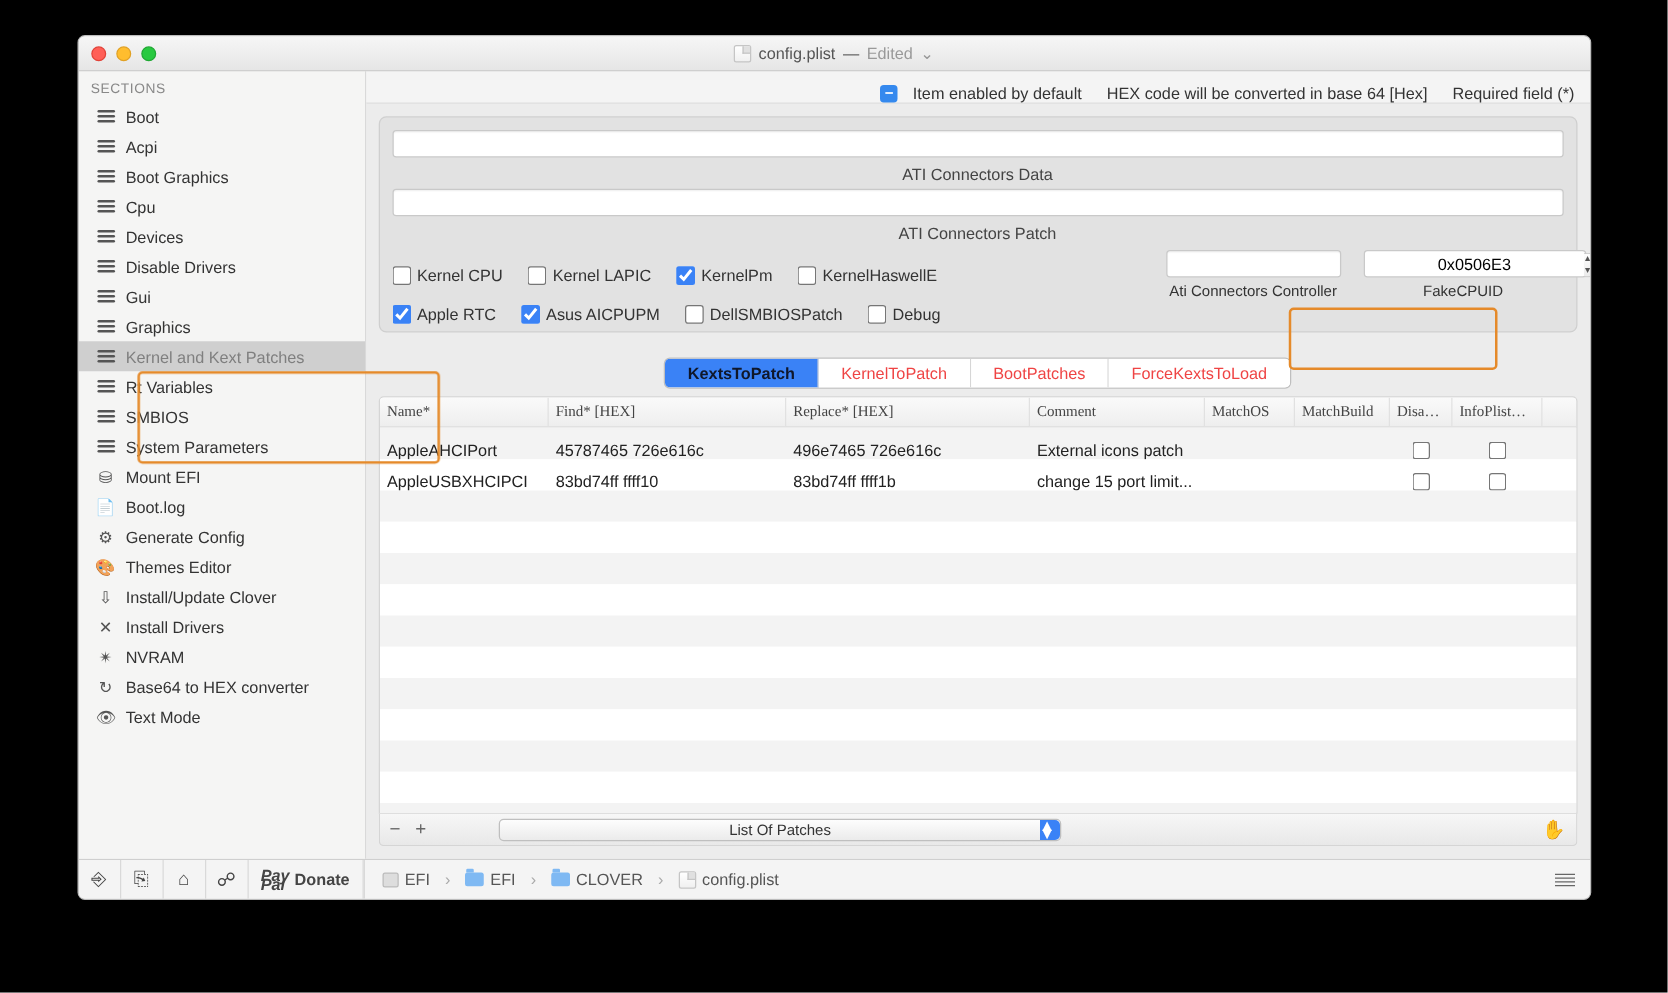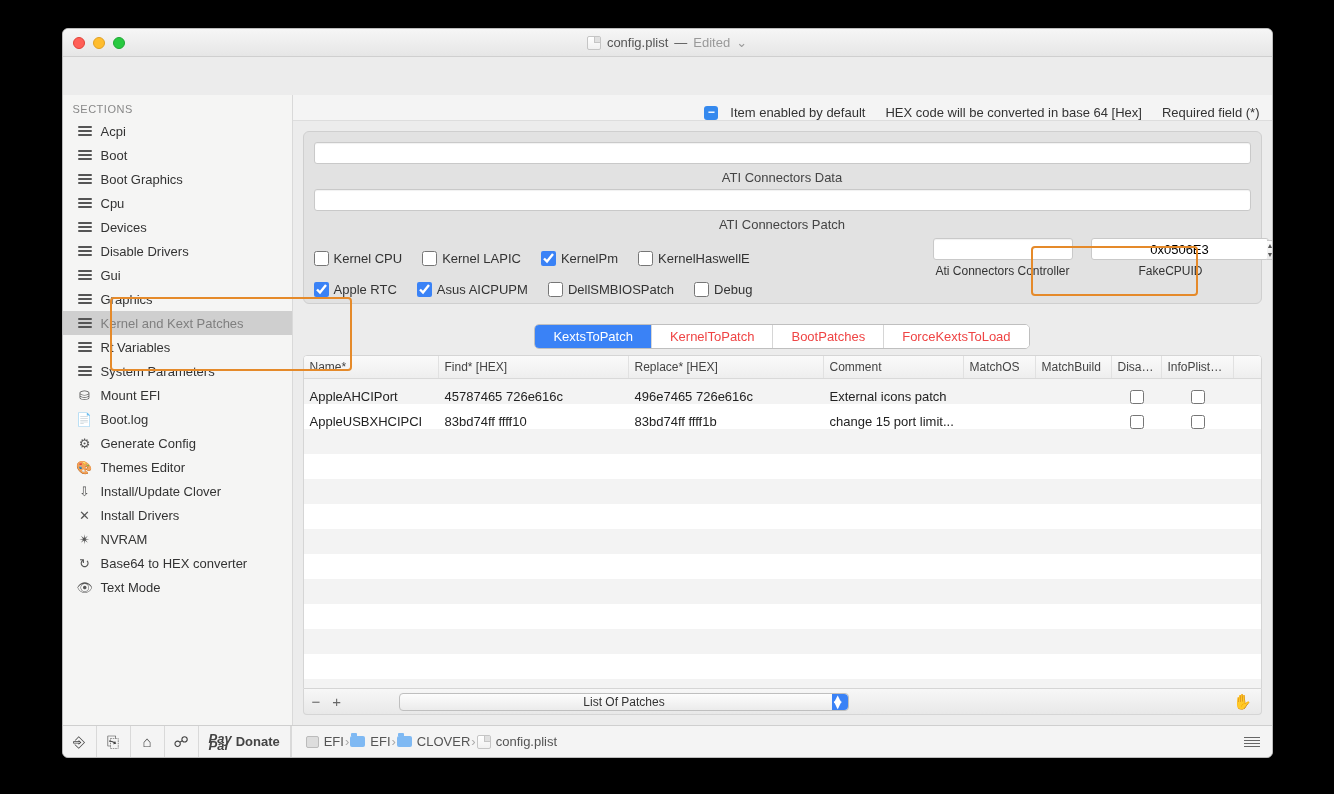--- a/index.html
+++ b/index.html
@@ -6,21 +6,21 @@
 body { background:#000; display:flex; align-items:flex-start; justify-content:center; }
 .window { width:1211px; margin-top:28px; background:#ececec; border-radius:6px; box-shadow:0 20px 60px rgba(0,0,0,.5); overflow:hidden; border:1px solid #bcbcbc; }
 .titlebar { height:28px; background:linear-gradient(#f6f6f6,#e6e6e6); display:flex; align-items:center; position:relative; border-bottom:1px solid #cfcfcf; }
 .traffic { display:flex; gap:8px; margin-left:10px; }
 .dot { width:12px; height:12px; border-radius:50%; }
 .dot.r{background:#ff5f57;border:1px solid #e24238}.dot.y{background:#ffbd2e;border:1px solid #e1a124}.dot.g{background:#28c940;border:1px solid #1fa833}
 .title-center { position:absolute; left:0; right:0; text-align:center; color:#555; font-size:13px; pointer-events:none; display:flex; justify-content:center; align-items:center; gap:6px;}
 .title-center .edited { color:#999; }
 .file-icon { width:14px; height:14px; background:linear-gradient(#fff,#f0f0f0); border:1px solid #c5c5c5; border-radius:2px; display:inline-block; position:relative; }
 .file-icon::after{content:"";position:absolute;top:0;right:0;width:5px;height:5px;background:#e0e0e0;border-left:1px solid #c5c5c5;border-bottom:1px solid #c5c5c5;}
-.body { display:flex; height:630px;margin-top:38px; }
+.body { display:flex; height:630px; }
 .sidebar { width:230px; background:#f5f5f4; border-right:1px solid #d9d9d9; overflow:auto; padding-bottom:4px;}
 .sec-head { padding:8px 10px 4px 10px; color:#888; font-size:11px; letter-spacing:.5px; }
 .side-item { display:flex; align-items:center; gap:8px; padding:4px 10px 4px 14px; height:24px; cursor:default; color:#333;}
 .side-item.selected { background:#cfcfcf; color:#7f7f7f; }
 .side-icon { width:16px; height:14px; display:flex; align-items:center; justify-content:center; flex-shrink:0; }
 .hamburger { display:flex; flex-direction:column; gap:2px; }
 .hamburger span { width:14px; height:2px; background:#555; border-radius:1px; }
 .tool-icon { font-size:13px; color:#555; width:16px; text-align:center; }
 .orange-box { position:absolute; border:2px solid #e58a2a; border-radius:4px; pointer-events:none; }
 .orange-side { left:47px; top:268px; width:242px; height:74px; }
@@ -40,24 +40,24 @@
 .field-wrap .txtfield { width:140px; }
 .stepper { position:relative; width:160px; display:flex;align-items:flex-end; }
 .stepper input { flex:1; height:22px; border:1px solid #c9c9c9; border-radius:3px; text-align:center; background:#fff; }
 .stepper .arrows { width:16px; display:flex; flex-direction:column; border:1px solid #c9c9c9; border-left:none; border-radius:0 3px 3px 0; margin-left:-2px; background:linear-gradient(#fdfdfd,#ebebeb); }
 .stepper .arrows span{flex:1; font-size:7px; text-align:center; line-height:9px; color:#555;}
 .caption { font-size:12px; color:#333; }
 .seg-tabs { display:flex; justify-content:center; margin:10px 10px 0 10px; }
 .seg { display:flex; border:1px solid #bfbfbf; border-radius:5px; overflow:hidden; background:#fff;}
 .seg button { border:none; background:#fff; padding:4px 18px; font-size:13px; border-right:1px solid #d6d6d6; cursor:default; color:#ef4444;}
 .seg button:last-child{border-right:none}
-.seg button.active { background:#3a82f6; color:#ffffff; }
+.seg button.active { background:#3a82f6; color:#0f172a;font-weight:bold; }
 .table-wrap { margin:6px 10px 0 10px; border:1px solid #d5d5d5; border-radius:4px 4px 0 0; overflow:hidden; background:#fff; flex:1; display:flex; flex-direction:column;}
 .thead { display:flex; background:linear-gradient(#fafafa,#eeeeee); border-bottom:1px solid #d9d9d9; }
-.th { padding:4px 6px; font-size:12px; color:#444; border-right:1px solid #e1e1e1; overflow:hidden; white-space:nowrap; text-overflow:ellipsis; }
+.th { padding:4px 6px; font-size:12px; color:#444; border-right:1px solid #e1e1e1; overflow:hidden; white-space:nowrap; text-overflow:ellipsis;font-family:Liberation Serif, serif; }
 .tbody { flex:1; overflow:auto; }
 .tr { display:flex; height:25px; align-items:flex-end; }
 .tr:nth-child(odd){background:#f3f3f3}
 .tr:nth-child(even){background:#fff}
 .td { padding:0 6px; font-size:13px; color:#222; overflow:hidden; white-space:nowrap; text-overflow:ellipsis; }
 .td.cbx { display:flex; justify-content:center; }
 .td.cbx input { width:14px; height:14px; }
 .c1{width:135px}.c2{width:190px}.c3{width:195px}.c4{width:140px}.c5{width:72px}.c6{width:76px}.c7{width:50px}.c8{width:72px}
 .c1,.c2,.c3,.c4,.c5,.c6,.c7,.c8{flex-shrink:0}
 .empty-row{height:25px}
@@ -66,21 +66,21 @@
 .dropdown { flex:0 0 auto; display:flex; align-items:center; background:linear-gradient(#fdfdfd,#ebebeb); border:1px solid #bfbfbf; border-radius:4px; height:18px; width:450px; justify-content:center; position:relative; margin-left:50px;}
 .dropdown::after{content:"";position:absolute;right:0;top:0;bottom:0;width:16px;background:#3a82f6;border-radius:0 4px 4px 0;}
 .dropdown .dd-label{font-size:12px;color:#333;z-index:1}
 .dropdown .dd-arrow{position:absolute;right:4px;color:#fff;font-size:8px;z-index:2;display:flex;flex-direction:column;line-height:6px}
 .hand-icon { margin-left:auto; font-size:15px; color:#666; }
 .statusbar { height:32px; border-top:1px solid #cfcfcf; background:#f4f4f4; display:flex; align-items:center; }
 .sb-btns { display:flex; border-right:1px solid #d9d9d9; height:100%;}
 .sb-btn { width:34px; display:flex; align-items:center; justify-content:center; border-right:1px solid #d9d9d9; color:#444; font-size:15px; }
 .sb-btn:last-child{width:auto;padding:0 10px;font-size:12px;font-weight:bold}
 .paypal{display:flex;flex-direction:column;font-size:8px;font-style:italic;font-weight:bold;line-height:7px;margin-right:4px}
-.breadcrumb { display:flex; align-items:center; gap:1px; padding:0 14px; color:#555; font-size:12px;}
+.breadcrumb { display:flex; align-items:center; gap:12px; padding:0 14px; color:#555; font-size:12px;}
 .breadcrumb .folder{width:15px;height:11px;background:#7fb9f3;border-radius:2px;display:inline-block;position:relative}
 .breadcrumb .folder::before{content:"";position:absolute;top:-3px;left:1px;width:6px;height:3px;background:#7fb9f3;border-radius:1px 1px 0 0}
 .breadcrumb .disk{width:13px;height:12px;background:#ddd;border:1px solid #bbb;border-radius:2px;display:inline-block}
 .chev{color:#aaa}
 .list-btn { margin-left:auto; margin-right:12px; display:flex; flex-direction:column; gap:2px;}
 .list-btn span{width:16px;height:1px;background:#666}
 .wrel { position:relative; }
 </style>
 </head>
 <body>
@@ -106,40 +106,40 @@
       <div class="sec-head">SECTIONS</div>
       <div id="sections">
           <div class="side-item">
             <span class="side-icon">
               <span class="hamburger">
                 <span></span>
                 <span></span>
                 <span></span>
               </span>
             </span>
+            <span>Boot</span>
+          </div>
+          <div class="side-item">
+            <span class="side-icon">
+              <span class="hamburger">
+                <span></span>
+                <span></span>
+                <span></span>
+              </span>
+            </span>
             <span>Acpi</span>
           </div>
           <div class="side-item">
             <span class="side-icon">
               <span class="hamburger">
                 <span></span>
                 <span></span>
                 <span></span>
               </span>
             </span>
-            <span>Boot</span>
-          </div>
-          <div class="side-item">
-            <span class="side-icon">
-              <span class="hamburger">
-                <span></span>
-                <span></span>
-                <span></span>
-              </span>
-            </span>
             <span>Boot Graphics</span>
           </div>
           <div class="side-item">
             <span class="side-icon">
               <span class="hamburger">
                 <span></span>
                 <span></span>
                 <span></span>
               </span>
             </span>
@@ -197,20 +197,30 @@
           </div>
           <div class="side-item">
             <span class="side-icon">
               <span class="hamburger">
                 <span></span>
                 <span></span>
                 <span></span>
               </span>
             </span>
             <span>Rt Variables</span>
+          </div>
+          <div class="side-item">
+            <span class="side-icon">
+              <span class="hamburger">
+                <span></span>
+                <span></span>
+                <span></span>
+              </span>
+            </span>
+            <span>SMBIOS</span>
           </div>
           <div class="side-item">
             <span class="side-icon">
               <span class="hamburger">
                 <span></span>
                 <span></span>
                 <span></span>
               </span>
             </span>
             <span>System Parameters</span>

